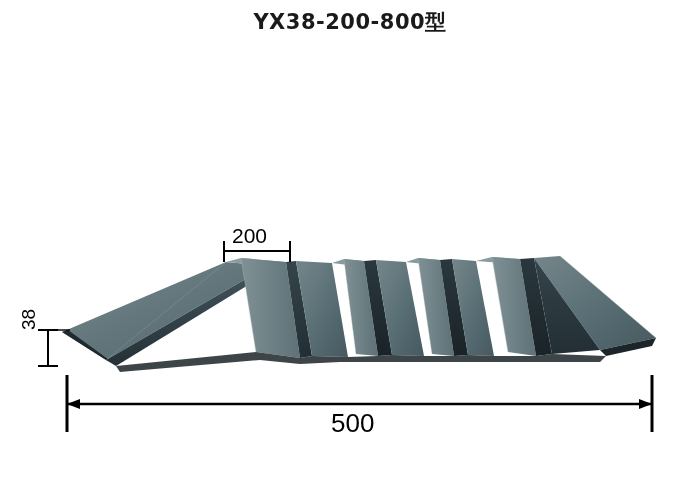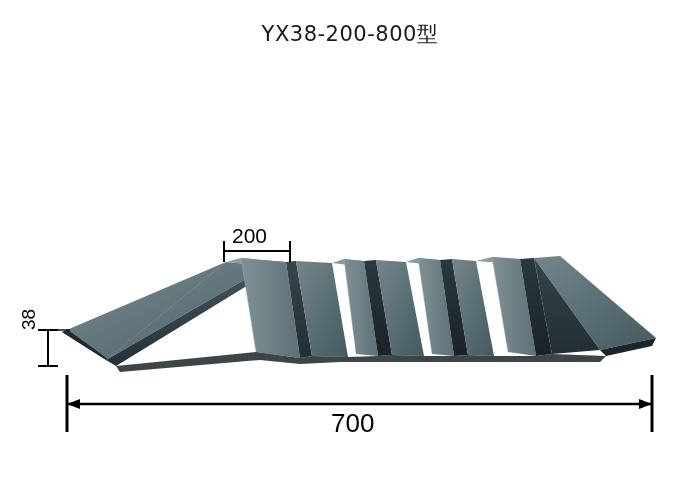--- a/index.html
+++ b/index.html
@@ -28,24 +28,24 @@
     margin: 0;
     padding-top: 42px;
     font-size: 33px;
     font-weight: bold;
     letter-spacing: 1px;
     line-height: 1.15;
     color: #111111;
     font-family: "DejaVu Sans", "Liberation Sans", sans-serif;
   }
   #product-model {
-    margin: 12px;
+    margin: 0;
     padding-top: 8px;
     font-size: 21px;
-    font-weight: normal;
+    font-weight: bold;
     letter-spacing: 0.5px;
     color: #1a1a1a;
     font-family: "DejaVu Sans", "Liberation Sans", sans-serif;
   }
 
   
   #drawing {
     position: absolute;
     top: 0;
     left: 0;
@@ -189,14 +189,14 @@
 
       <polygon points="67,404 80,399 80,409" fill="#000000"></polygon>
       <polygon points="652,404 639,399 639,409" fill="#000000"></polygon>
     </g>
   </svg>
 
   <span class="dim-label" id="dim-200-label">200</span>
 
   <span class="dim-label" id="dim-38-label">38</span>
 
-  <span class="dim-label" id="dim-800-label">700</span>
+  <span class="dim-label" id="dim-800-label">500</span>
 </div>
 
 </body></html>

